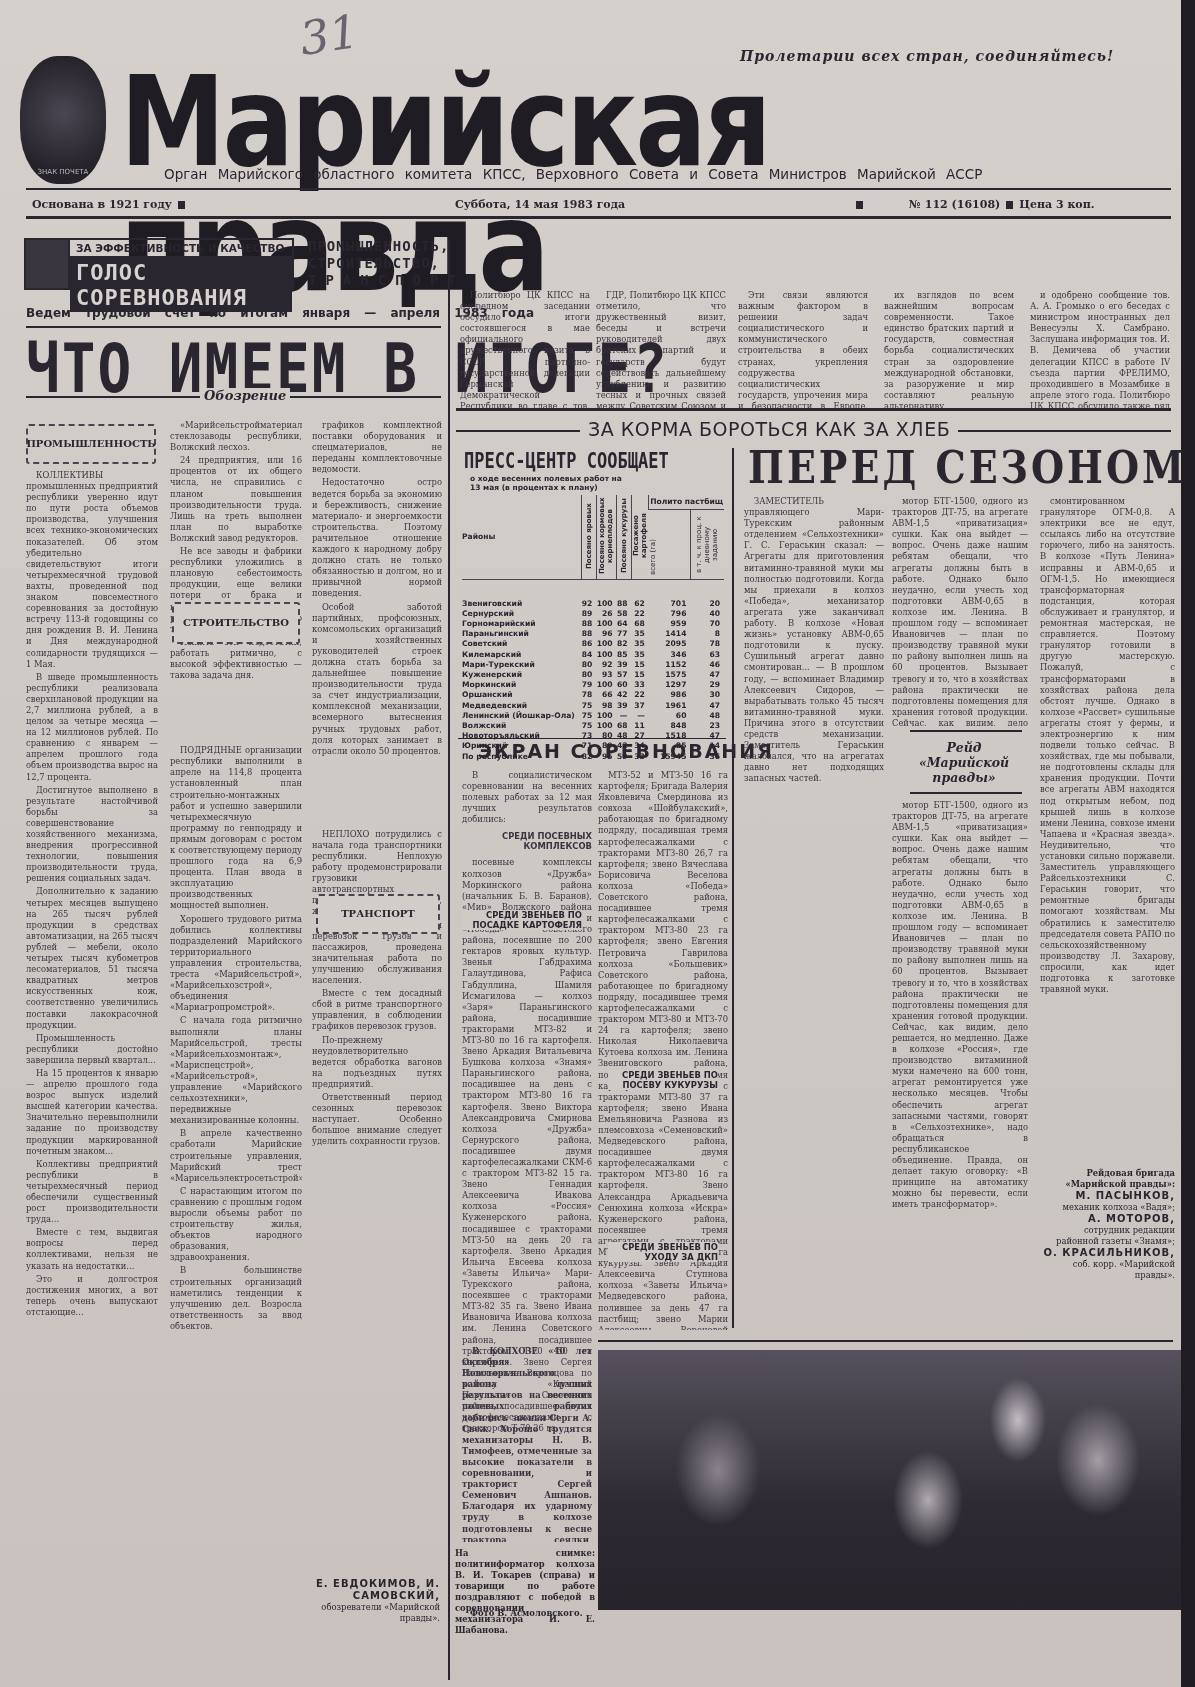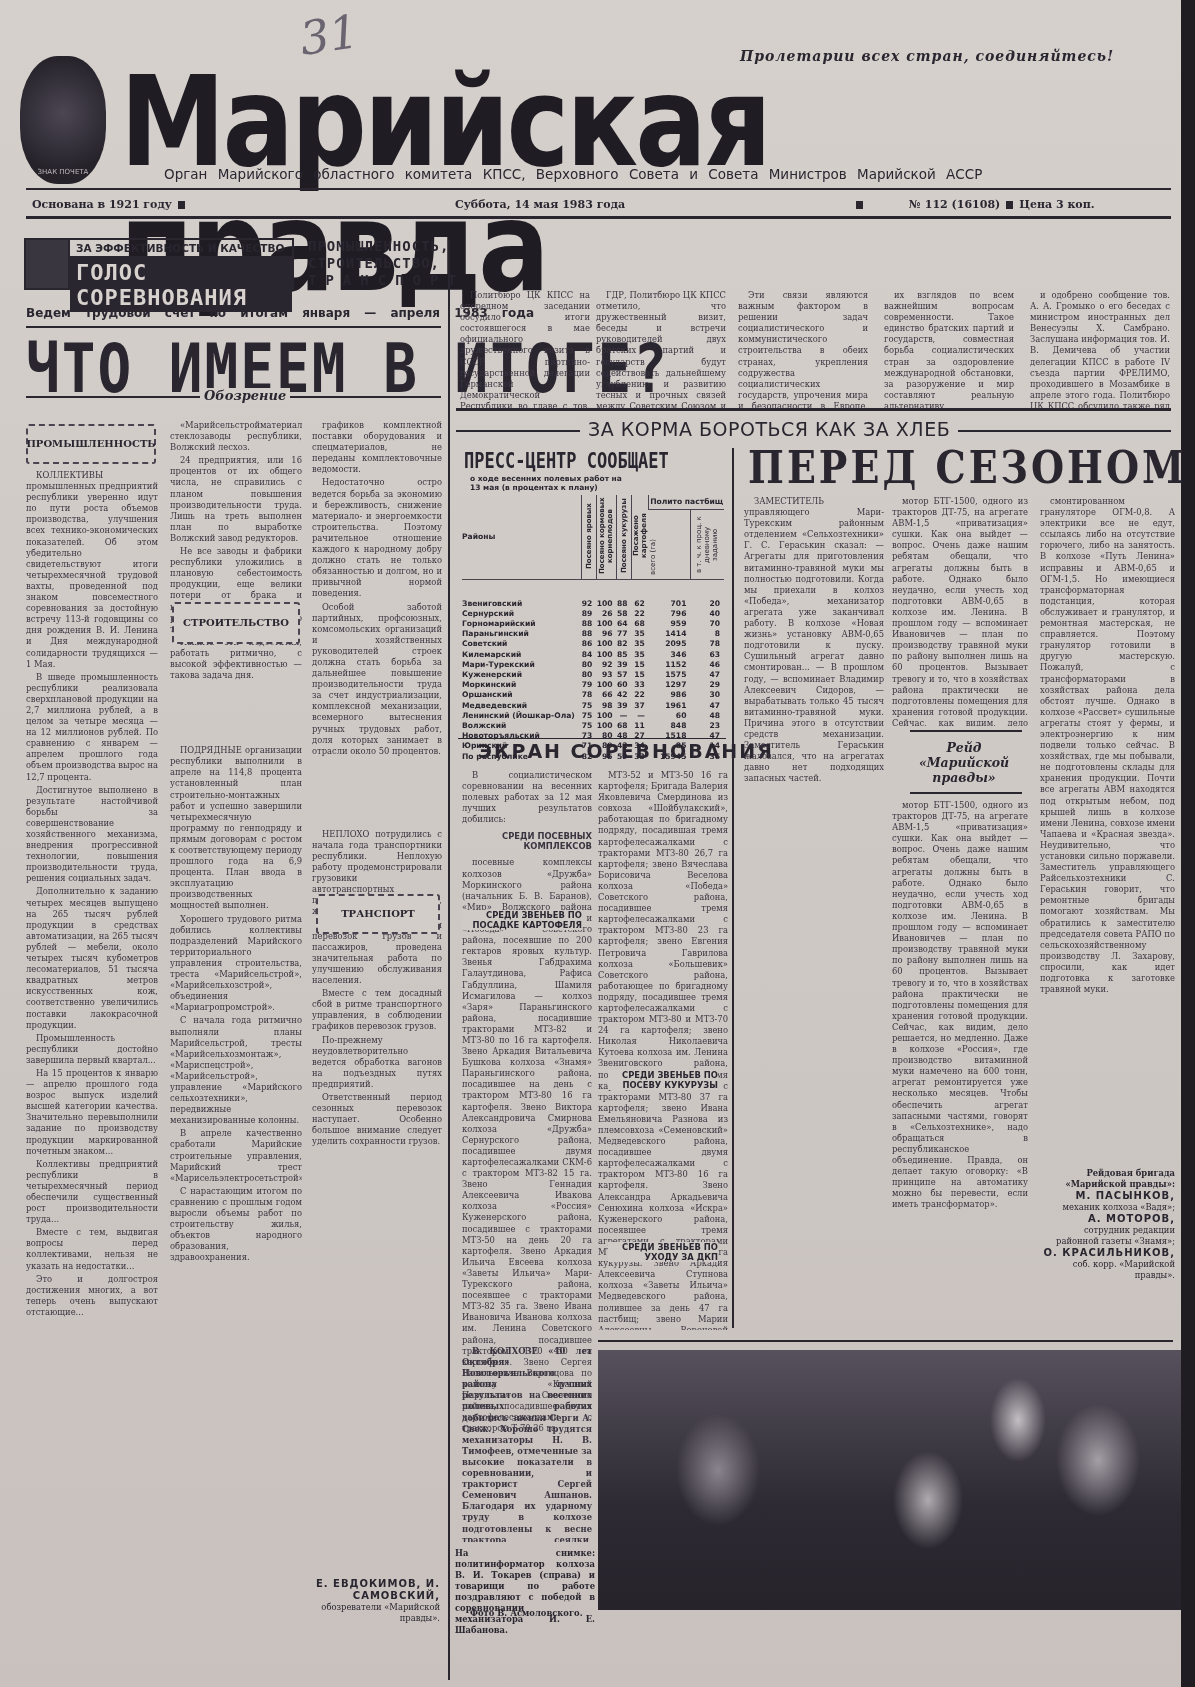--- a/index.html
+++ b/index.html
@@ -125,20 +125,21 @@
     <p>«Марийсельстройматериалы», стеклозаводы республики, Волжский лесхоз.</p>
     <p>24 предприятия, или 16 процентов от их общего числа, не справились с планом повышения производительности труда. Лишь на треть выполнен план по выработке Волжский завод редукторов.</p>
     <p>Не все заводы и фабрики республики уложились в плановую себестоимость продукции, еще велики потери от брака и непроизводительные расходы, много ручного труда.</p>
     <p>Изжить эти недостатки, работать ритмично, с высокой эффективностью — такова задача дня.</p>
     <div style="height:62px"></div>
     <p>ПОДРЯДНЫЕ организации республики выполнили в апреле на 114,8 процента установленный план строительно-монтажных работ и успешно завершили четырехмесячную программу по генподряду и прямым договорам с ростом к соответствующему периоду прошлого года на 6,9 процента. План ввода в эксплуатацию производственных мощностей выполнен.</p>
     <p>Хорошего трудового ритма добились коллективы подразделений Марийского территориального управления строительства, треста «Марийсельстрой», «Марийсельхозстрой», объединения «Мариагропромстрой».</p>
     <p>С начала года ритмично выполняли планы Марийсельстрой, тресты «Марийсельхозмонтаж», «Мариспецстрой», «Марийсельстрой», управление «Марийского сельхозтехники», передвижные механизированные колонны.</p>
     <p>В апреле качественно сработали Марийские строительные управления, Марийский трест «Марисельэлектросетьстрой»...</p>
     <p>С нарастающим итогом по сравнению с прошлым годом выросли объемы работ по строительству жилья, объектов народного образования, здравоохранения.</p>
+    <p>В большинстве строительных организаций наметились тенденции к улучшению дел. Возросла ответственность за ввод объектов.</p>
   </div>
   <div class="wavybox" style="left:172px; top:602px; width:128px; height:42px; background:#d3cdc9;">СТРОИТЕЛЬСТВО</div>
 
   <div class="col" style="left:312px; top:420px; width:130px; height:1150px;">
     <p>графиков комплектной поставки оборудования и спецматериалов, не переданы комплектовочные ведомости.</p>
     <p>Недостаточно остро ведется борьба за экономию и бережливость, снижение материало- и энергоемкости строительства. Поэтому рачительное отношение каждого к народному добру должно стать не только обязанностью и долгом, но и привычной нормой поведения.</p>
     <p>Особой заботой партийных, профсоюзных, комсомольских организаций и хозяйственных руководителей строек должна стать борьба за дальнейшее повышение производительности труда за счет индустриализации, комплексной механизации, всемерного вытеснения ручных трудовых работ, доля которых занимает в отрасли около 50 процентов.</p>
     <div style="height:70px"></div>
     <p>НЕПЛОХО потрудились с начала года транспортники республики. Неплохую работу продемонстрировали грузовики автотранспортных предприятий, речники, железнодорожники.</p>
     <p>Успешно выполнили план перевозок грузов и пассажиров, проведена значительная работа по улучшению обслуживания населения.</p>

